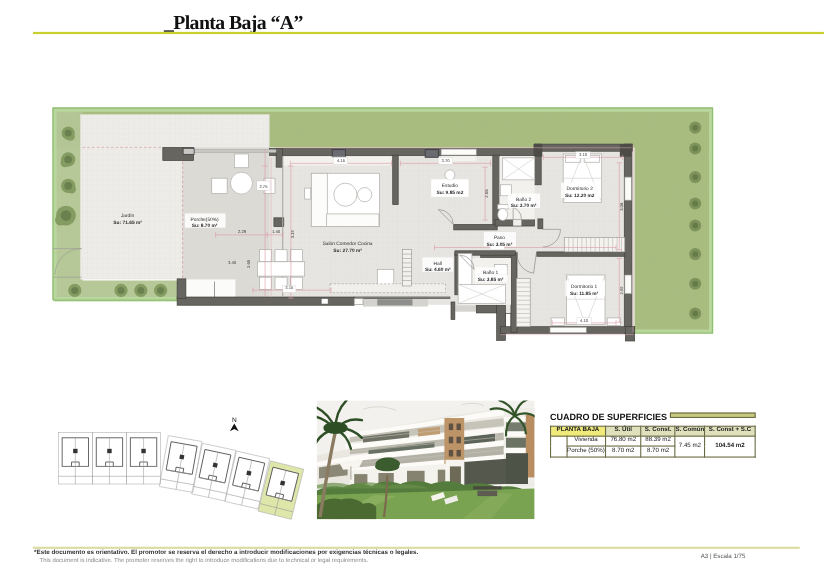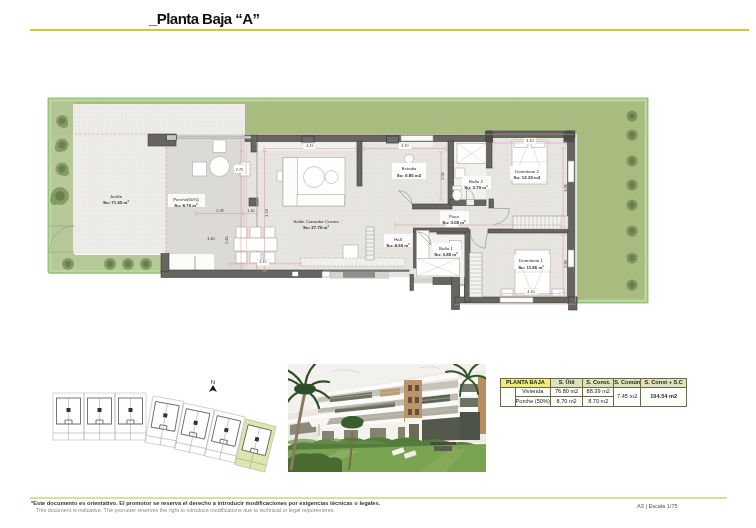--- a/index.html
+++ b/index.html
@@ -1,16 +1,16 @@
 <!DOCTYPE html>
 <html><head><meta charset="utf-8">
 <style>
 html,body{margin:0;padding:0;width:756px;height:528px;background:#fff;overflow:hidden}
 body{position:relative;font-family:"Liberation Sans",sans-serif}
-#title{position:absolute;left:149px;top:10px;font-family:Liberation Sans, sans-serif;font-weight:bold;font-size:15px;color:#111;letter-spacing:-0.55px}
+#title{position:absolute;left:149px;top:10px;font-family:Liberation Serif, serif;font-weight:bold;font-size:18px;color:#111;letter-spacing:-0.55px}
 #toprule{position:absolute;left:30px;top:29px;width:719px;height:2.4px;background:#c9cf2c}
 #plansvg{position:absolute;left:0;top:0}
 #footrule{position:absolute;left:30px;top:497px;width:697px;height:1.6px;background:#dcdca4}
 #foot1{position:absolute;left:31px;top:499.5px;font-size:5.7px;font-weight:bold;color:#333}
 #foot2{position:absolute;left:36px;top:506.5px;font-size:5.4px;color:#8a8a8a}
 #scale{position:absolute;left:637px;top:503px;font-size:5.6px;color:#555}
 #cuadro{position:absolute;left:500px;top:375px}
 #cuadro .ttl{font-size:8.2px;font-weight:bold;color:#111;letter-spacing:0px;white-space:nowrap}
 table.sup{border-collapse:collapse;margin-top:3px;width:187px}
 table.sup td{border:1px solid #6a6a45;font-size:5.6px;color:#222;text-align:center;padding:0;height:8.2px;line-height:1;white-space:nowrap}
@@ -656,20 +656,21 @@
 <path d="M468 378c6 4 10 10 10 16"></path>
 <path d="M468 378c-6 4-8 10-8 18"></path>
 </g>
 
 <path d="M330 372c10-3 20-3 30 1M420 368c8-2 14-2 20 1" stroke="#d8d6ce" stroke-width="0.8" fill="none"></path>
 </g>
 </g>
 </svg>
 
 <div id="cuadro">
+<div class="ttl">CUADRO DE SUPERFICIES <span style="display:inline-block;width:76px;height:2.6px;background:#c8c87e;border:1px solid #6a6a45;vertical-align:2px"></span></div>
 <table class="sup">
 <tbody>
         <tr>
           <td class="yl" colspan="2" style="width:52px">PLANTA BAJA</td>
           <td class="gr" style="width:32px">S. Útil</td>
           <td class="gr" style="width:30px">S. Const.</td>
           <td class="gr" style="width:26px">S. Común</td>
           <td class="gr" style="width:45px">S. Const + S.C</td>
         </tr>
 <tr>

